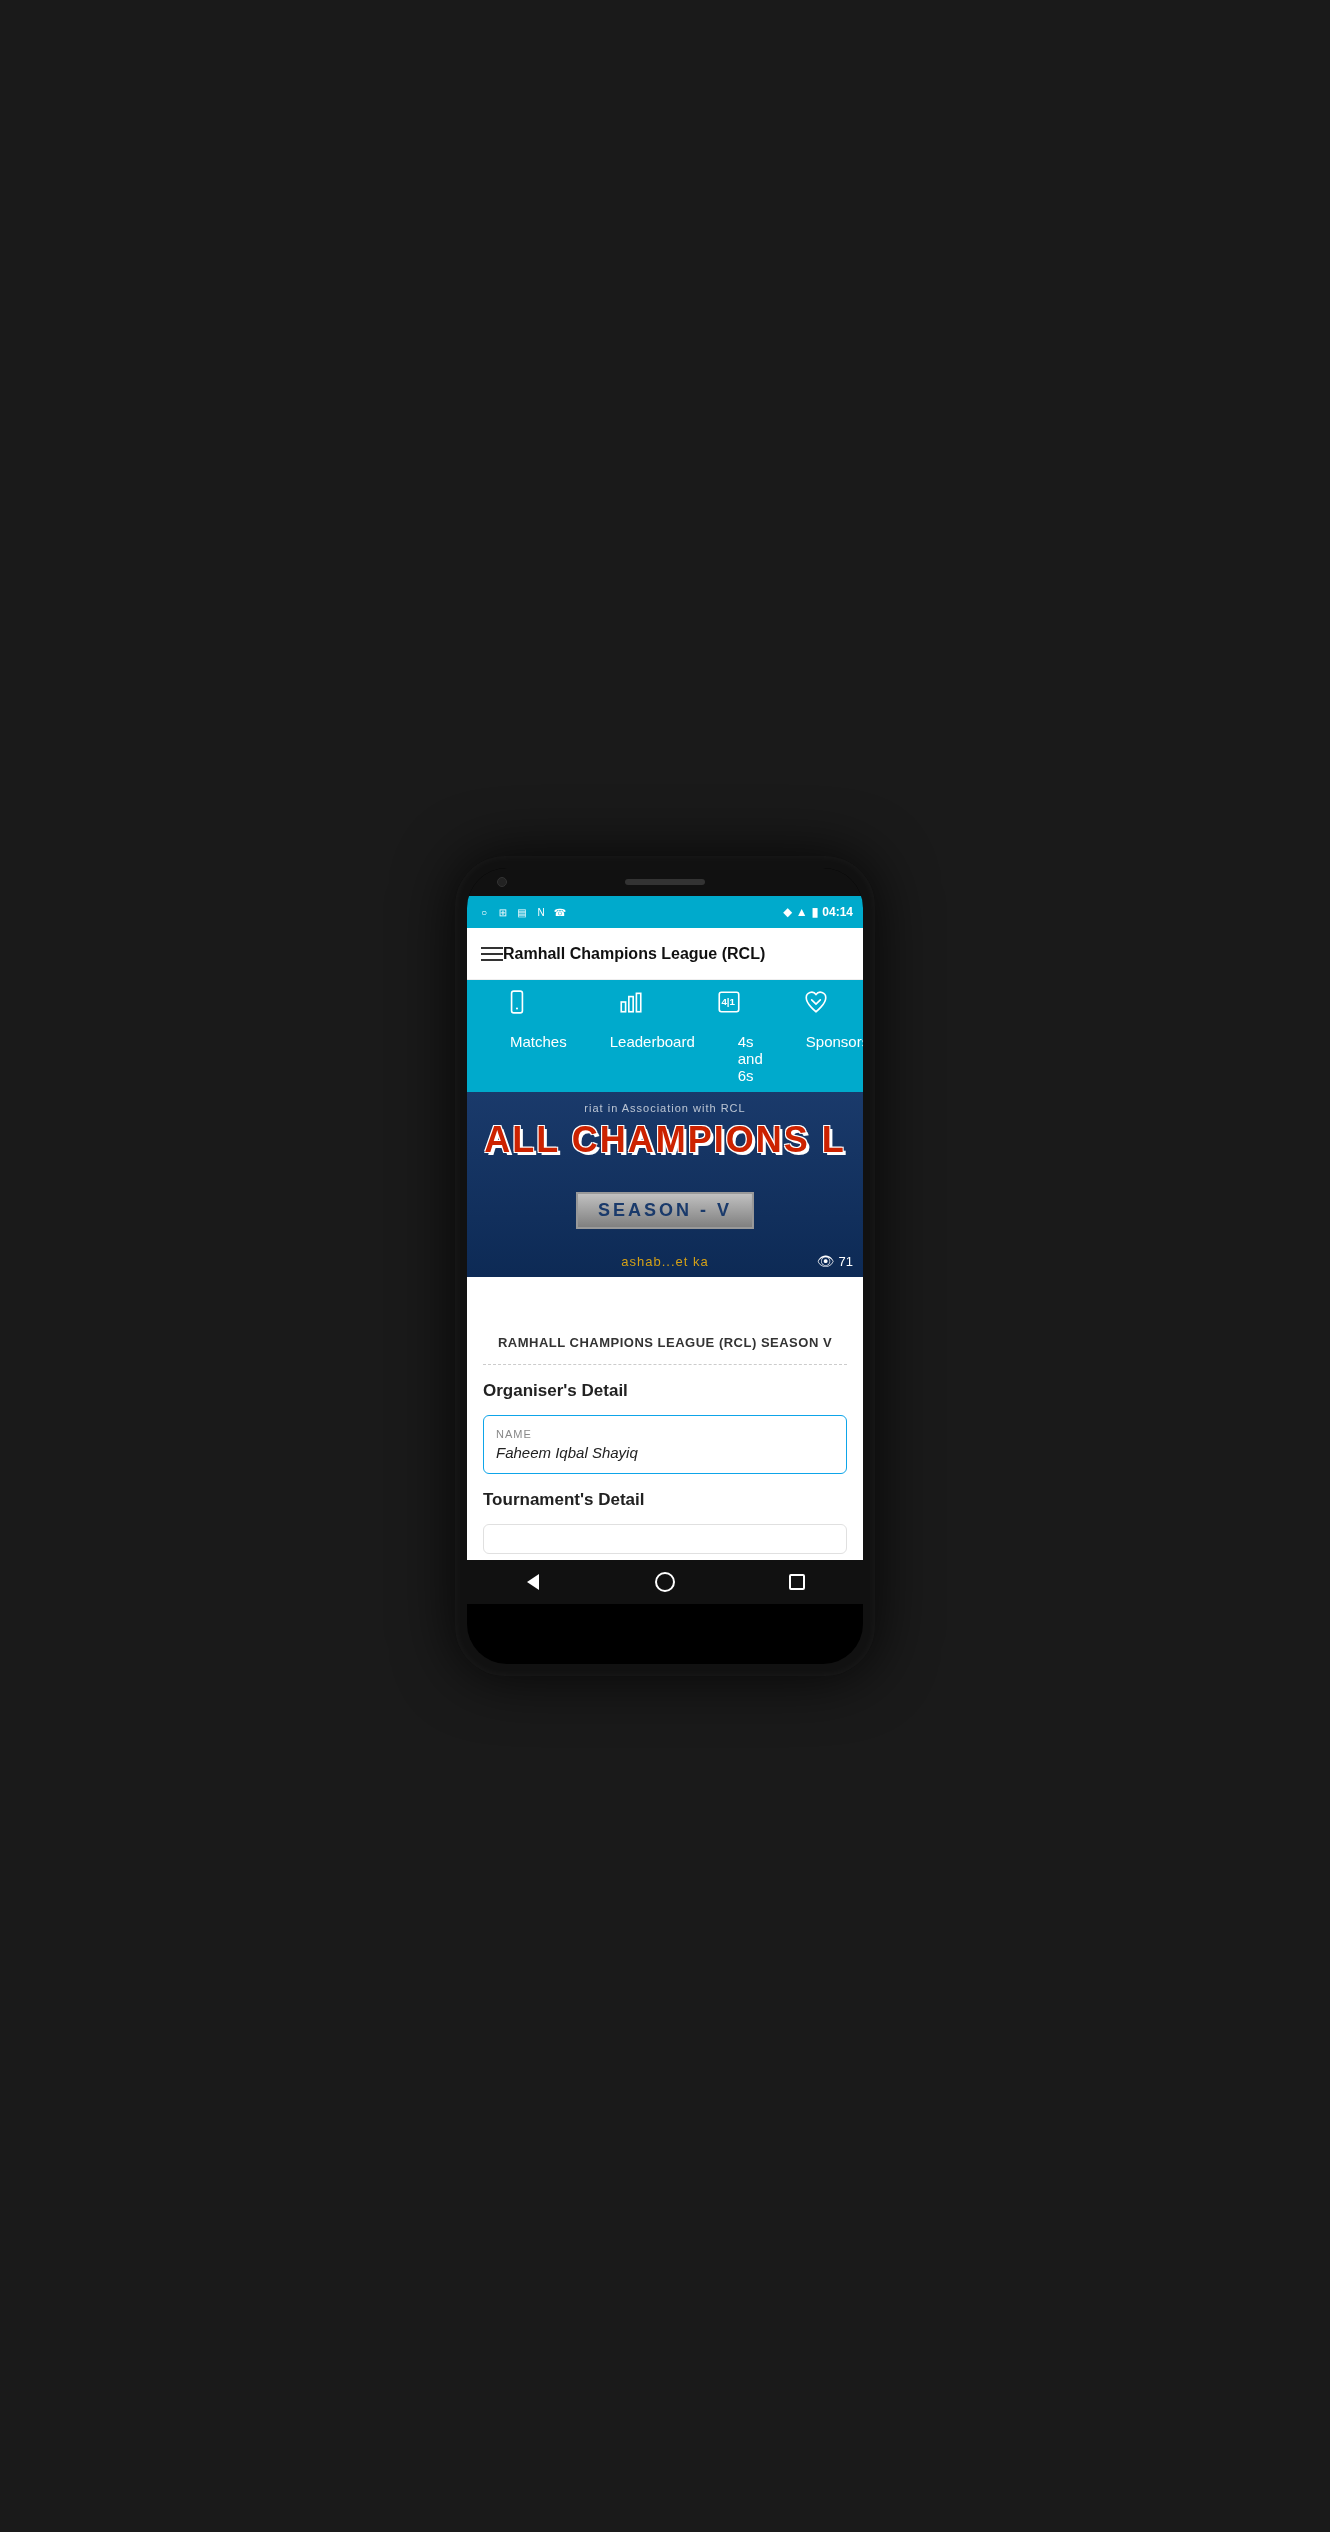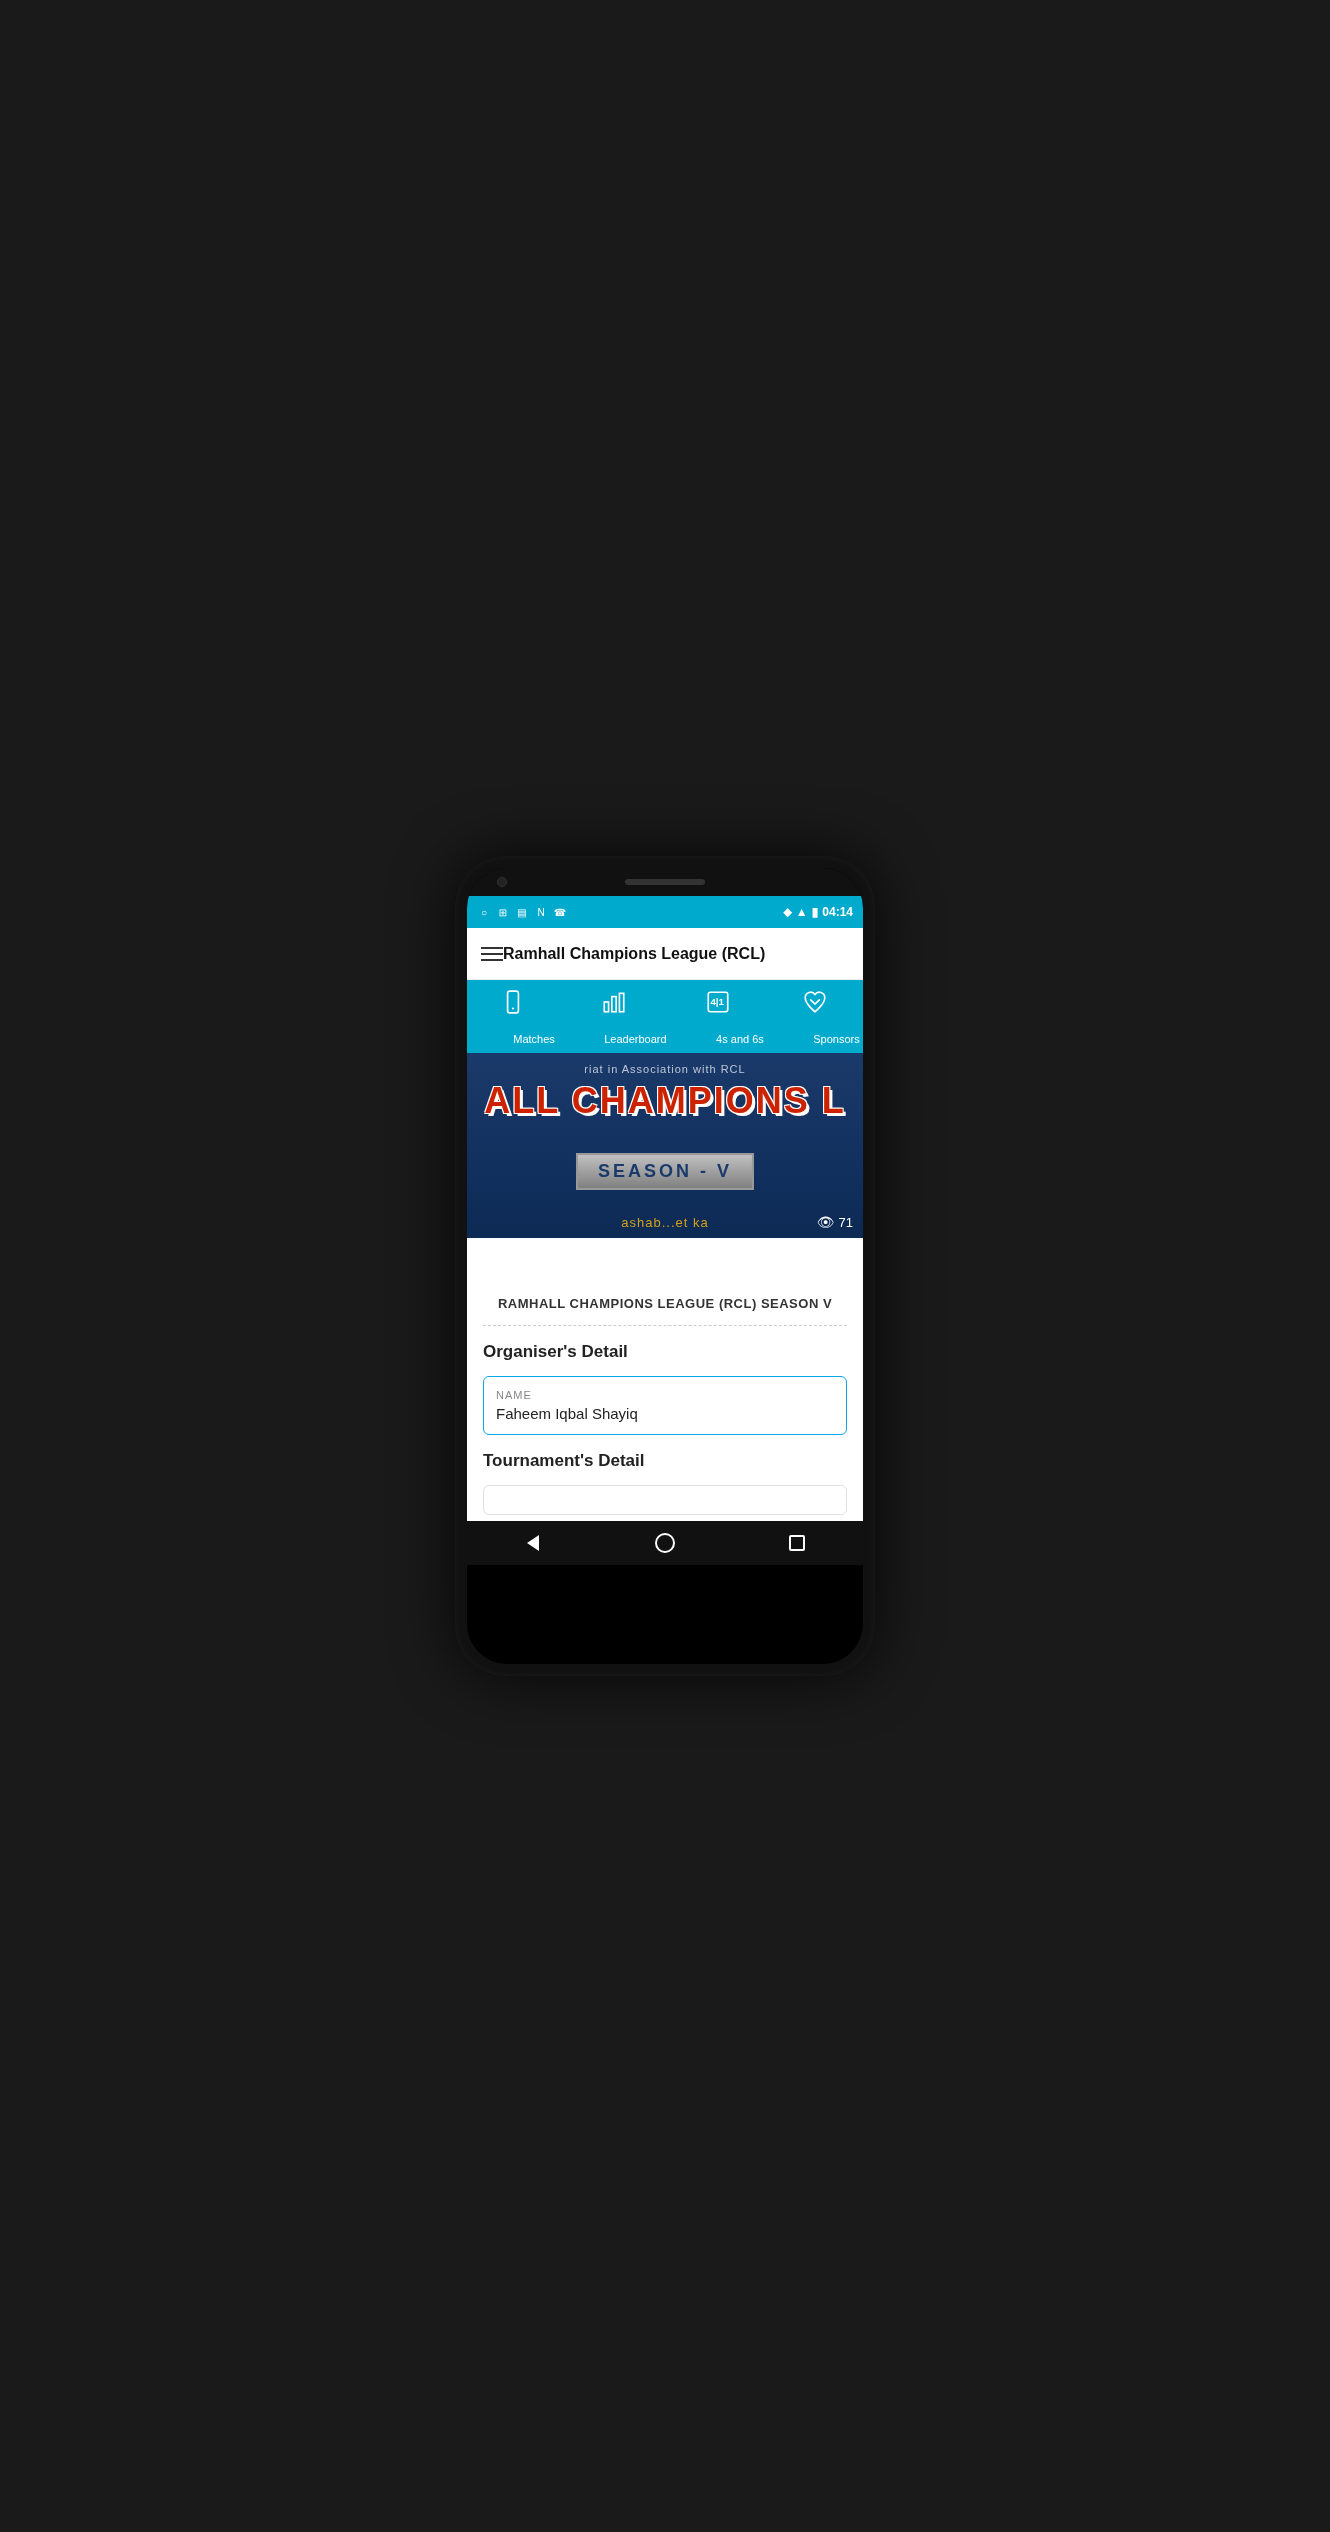--- a/index.html
+++ b/index.html
@@ -147,21 +147,21 @@
 
     .nav-tab-icon {
       width: 28px;
       height: 28px;
       display: flex;
       align-items: center;
       justify-content: center;
     }
 
     .nav-tab-label {
-      font-size: 11px;
+      font-size: 15px;
       color: white;
       margin-left: 43px;
     }
 
     
     .banner-area {
       position: relative;
       height: 185px;
       overflow: hidden;
       background: linear-gradient(135deg, #1a3a6b 0%, #0a1f40 100%);
@@ -281,20 +281,21 @@
     .info-label {
       font-size: 11px;
       color: #888;
       letter-spacing: 1px;
       margin-bottom: 4px;
     }
 
     .info-value {
       font-size: 15px;
       color: #222;
+      font-style: italic;
     }
 
     
     .bottom-nav {
       background: #111;
       height: 44px;
       display: flex;
       align-items: center;
       justify-content: space-around;
     }

